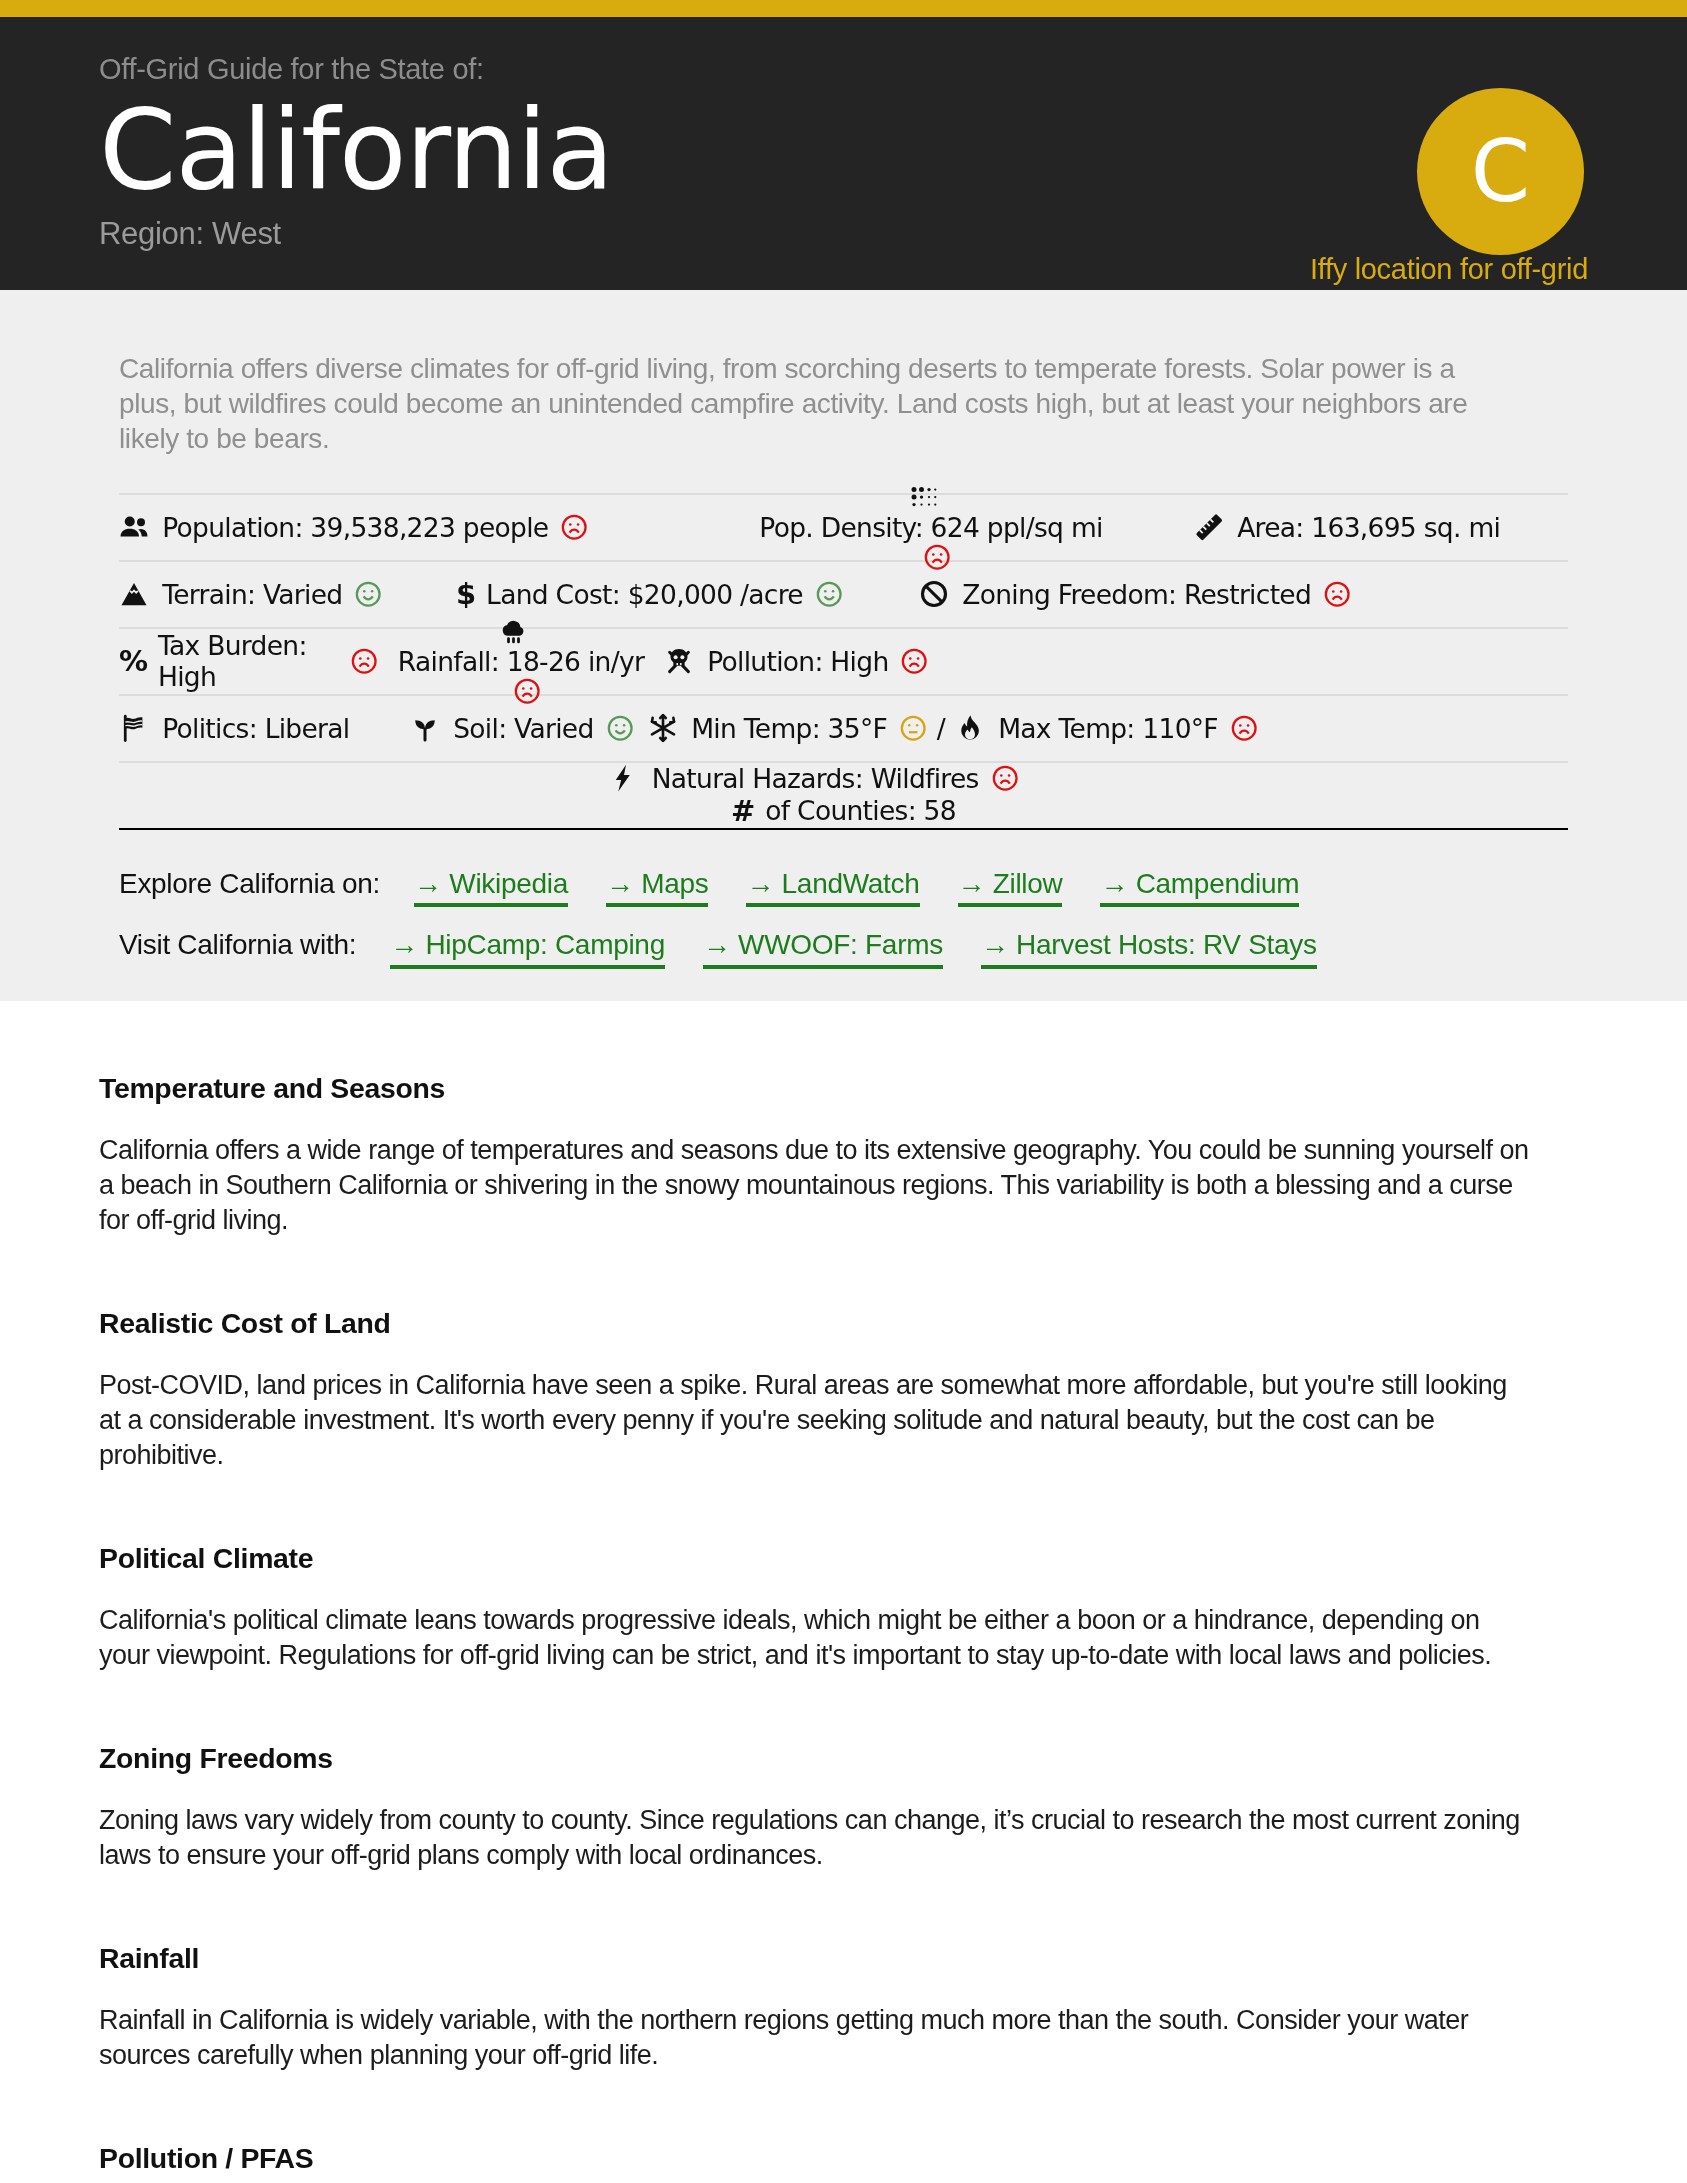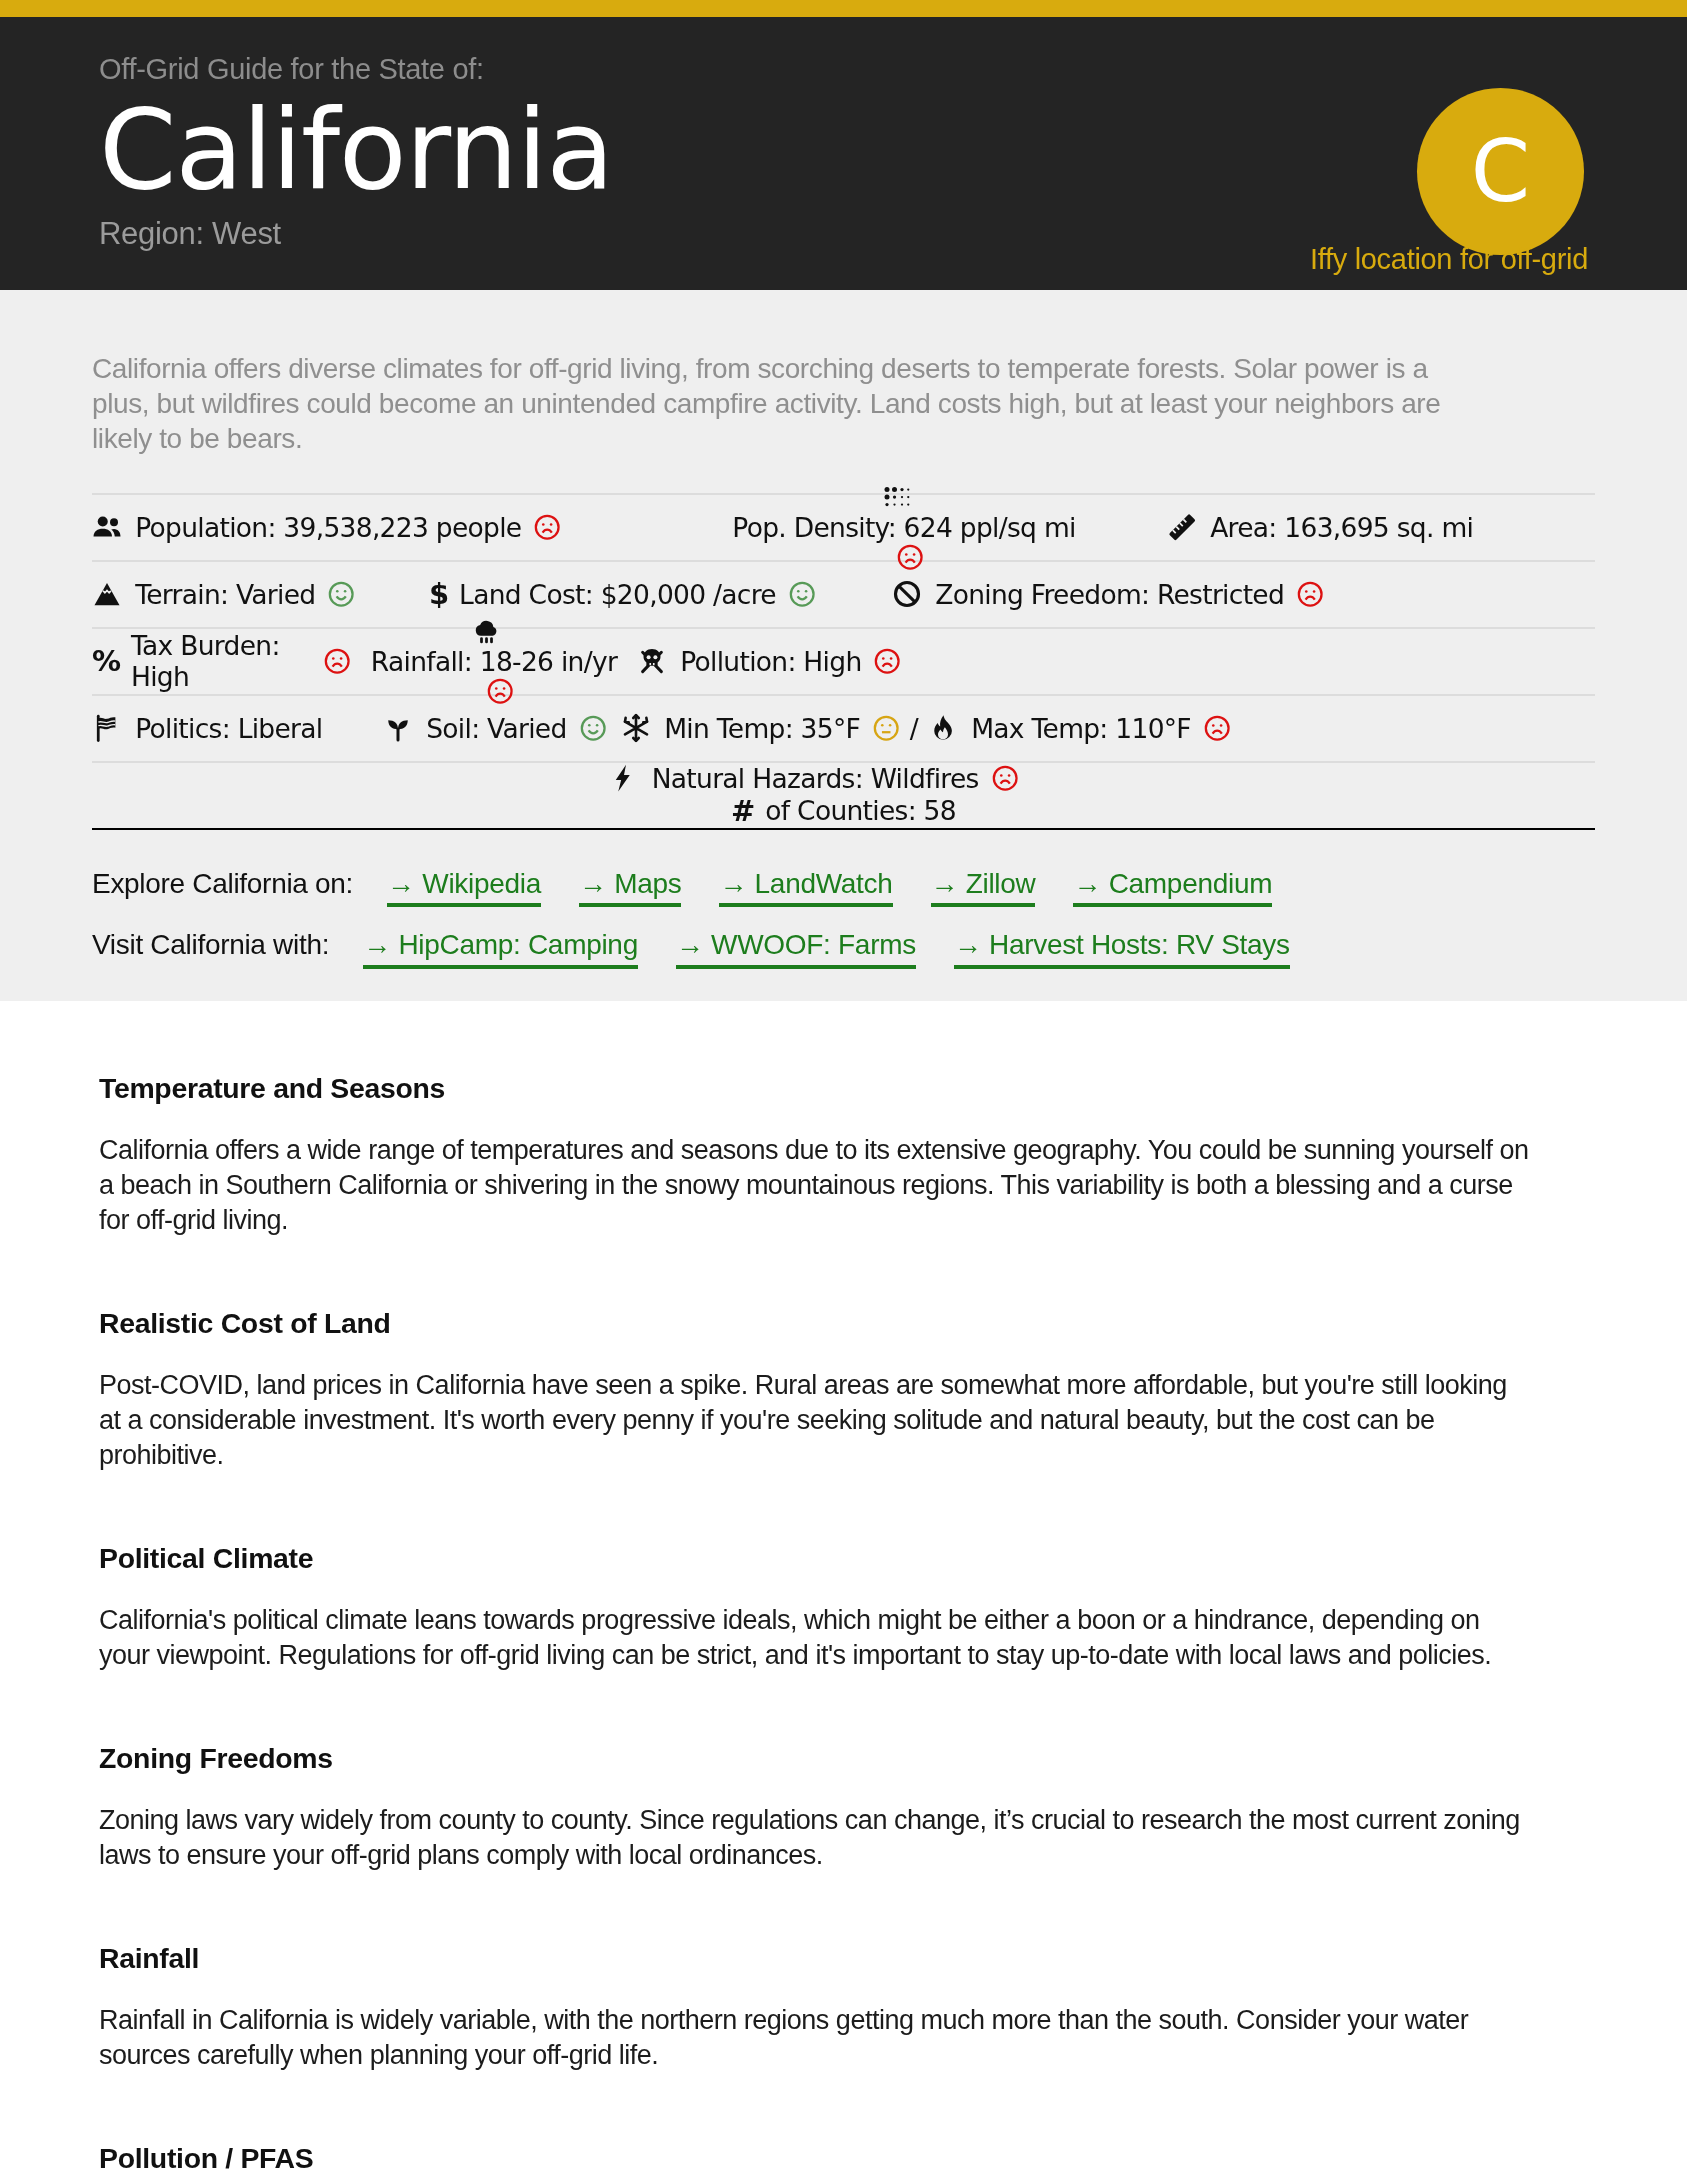--- a/index.html
+++ b/index.html
@@ -8,23 +8,23 @@
     font-family:"Liberation Sans",sans-serif;color:#1a1a1a;
     -webkit-font-smoothing:antialiased;overflow:hidden;
   }
   .topbar{height:16.5px;background:#d8ab0e;}
   .header{background:#242424;height:273px;position:relative;padding:0 99px;box-sizing:border-box;}
   .kicker{padding-top:36px;font-size:29px;color:#8d8d8d;letter-spacing:-0.3px;}
   .state-name{font-size:111px;line-height:99px;color:#ffffff;font-weight:400;margin-top:14.6px;font-family:"DejaVu Sans","Liberation Sans",sans-serif;letter-spacing:-1.3px;}
   .region{font-size:31px;color:#9b9b9b;margin-top:17px;letter-spacing:-0.3px;}
   .badge{position:absolute;right:103px;top:71px;width:167px;height:167px;border-radius:50%;background:#d8ab0e;display:flex;align-items:center;justify-content:center;}
   .badge-letter{font-size:85px;color:#ffffff;font-family:"DejaVu Sans",sans-serif;}
-  .grade-caption{position:absolute;right:99px;bottom:14px;font-size:29px;color:#d8ab0e;letter-spacing:-0.3px;}
-
-  .band{background:#efefef;padding:61px 92px 32px;box-sizing:border-box;}
+  .grade-caption{position:absolute;right:99px;bottom:4px;font-size:29px;color:#d8ab0e;letter-spacing:-0.3px;}
+
+  .band{background:#efefef;padding:61px 119px 32px;box-sizing:border-box;}
   .summary{font-size:28px;line-height:35px;color:#8f8f8f;letter-spacing:-0.4px;max-width:1399px;}
 
   .stats{margin-top:37px;font-family:"DejaVu Sans","Liberation Sans",sans-serif;}
   .stat-row{display:flex;align-items:center;height:65px;border-top:2px solid #dcdcdc;}
   .stats .stat-row:last-child{border-bottom:2px solid #000000;flex-direction:column;}
   .stat{display:flex;align-items:center;font-size:26.5px;color:#111111;letter-spacing:-0.7px;box-sizing:border-box;}
   .stat .g-icon{display:inline-flex;margin-right:13.2px;flex:none;}
   .stat .g-icon svg{width:30px;height:30px;}
   .char-icon{font-weight:700;font-size:29px;margin-right:10.6px;color:#111;}
   .face{display:inline-flex;margin-left:12px;flex:none;}

